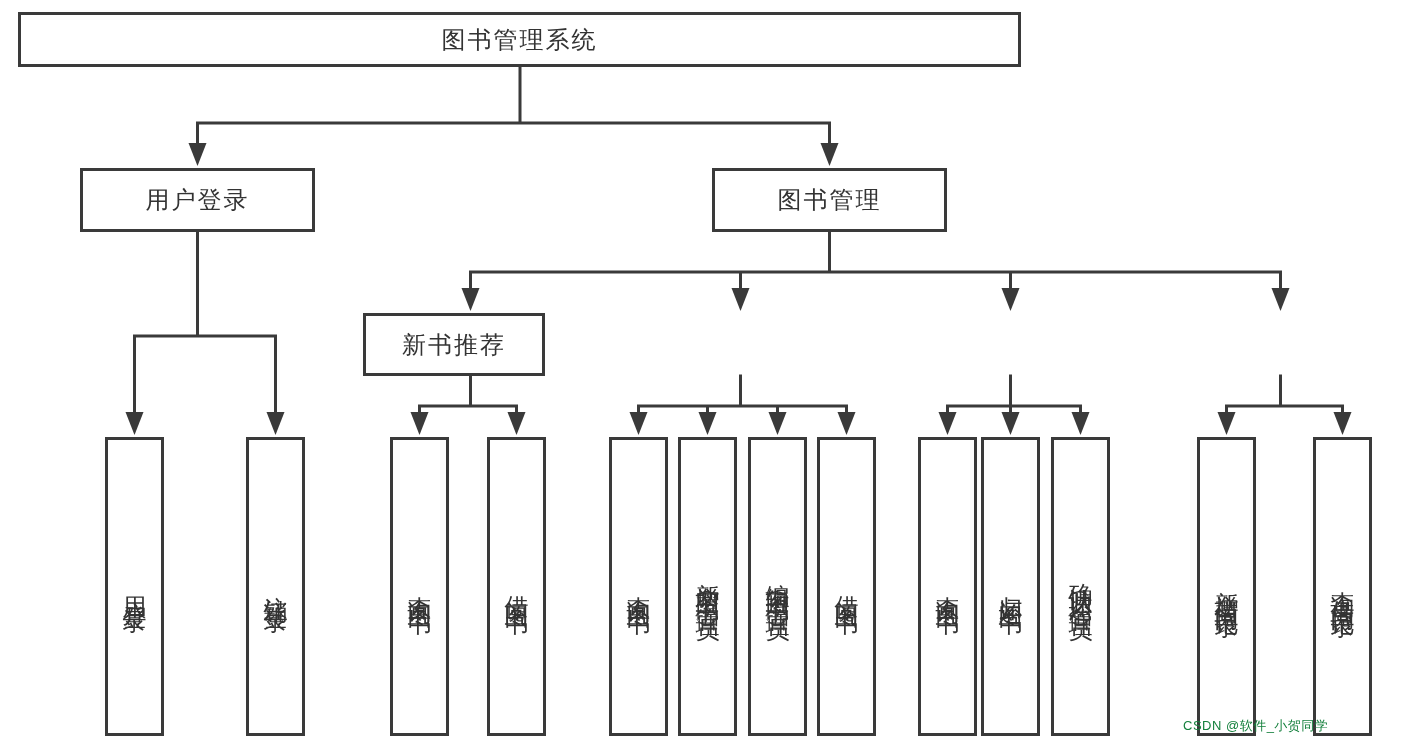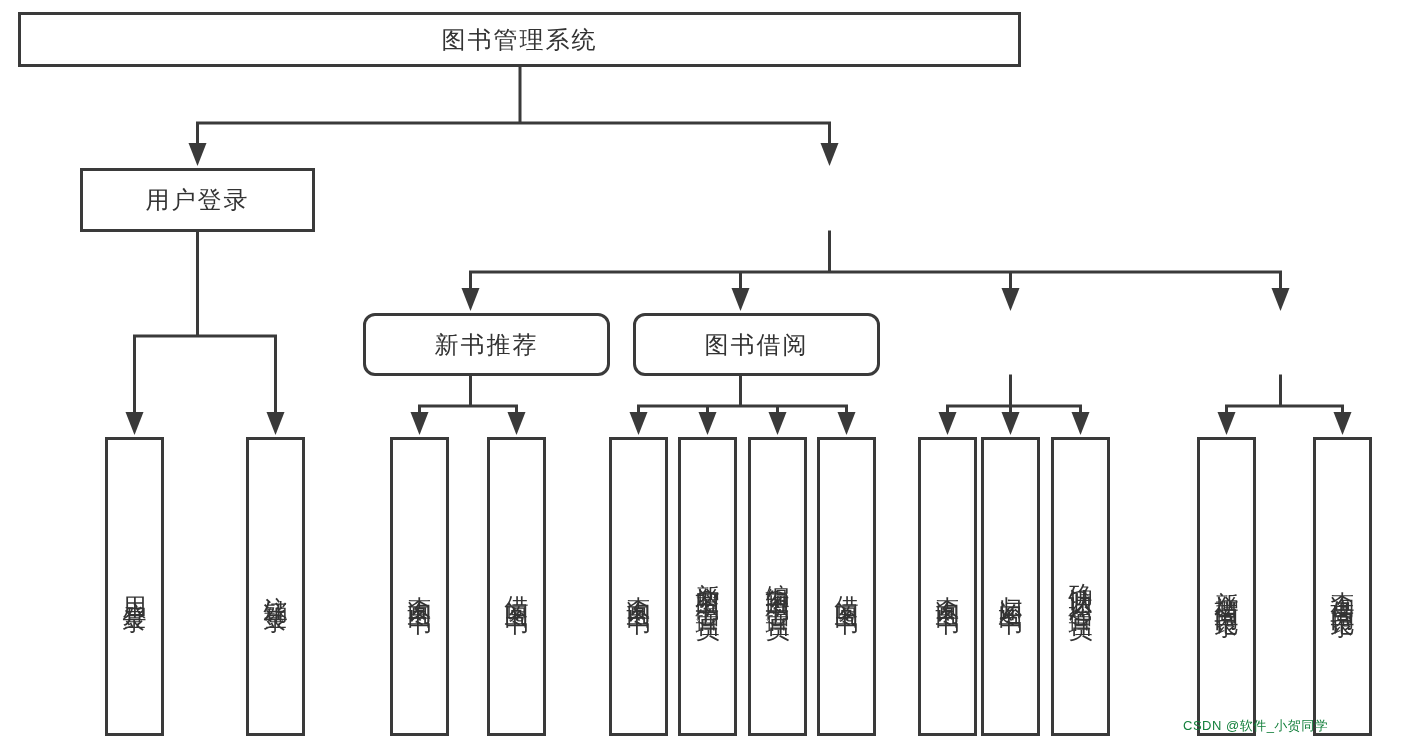--- a/index.html
+++ b/index.html
@@ -34,21 +34,21 @@
     z-index: 2;
   }
   .node .hlabel {
     font-size: 24px;
     letter-spacing: 2px;
     color: #333333;
     white-space: nowrap;
   }
   .root-box   { left: 18px;  top: 12px;  width: 1003px; height: 55px; }
   .l2-box     { top: 168px;  width: 235px; height: 64px; }
-  .l3-box     { top: 313px;  width: 247px; height: 63px; border-radius: 12px; }
+  .l3-box     { top: 313px;  width: 182px; height: 63px; }
   .leaf-box   { top: 437px;  width: 59px;  height: 299px; }
   .leaf-box .vlabel {
     writing-mode: vertical-rl;
     text-orientation: mixed;
     font-size: 24px;
     letter-spacing: 5px;
     color: #333333;
     line-height: 1;
   }
   #watermark {
@@ -110,26 +110,26 @@
     </g>
   </svg>
 
   <div class="node root-box">
     <span class="hlabel">图书管理系统</span>
   </div>
 
   <div class="node l2-box" style="left:80px">
     <span class="hlabel">用户登录</span>
   </div>
+  <div class="node l2-box" style="left:712px">
+    <span class="hlabel">图书管理</span>
+  </div>
 
   <div class="node l3-box" style="left:363px">
     <span class="hlabel">新书推荐</span>
-  </div>
-  <div class="node l3-box" style="left:633px">
-    <span class="hlabel">图书借阅</span>
   </div>
 
   <div class="node leaf-box" style="left:105px">
     <span class="vlabel">用户登录</span>
   </div>
   <div class="node leaf-box" style="left:246px">
     <span class="vlabel">注销登录</span>
   </div>
   <div class="node leaf-box" style="left:390px">
     <span class="vlabel">查询图书</span>

